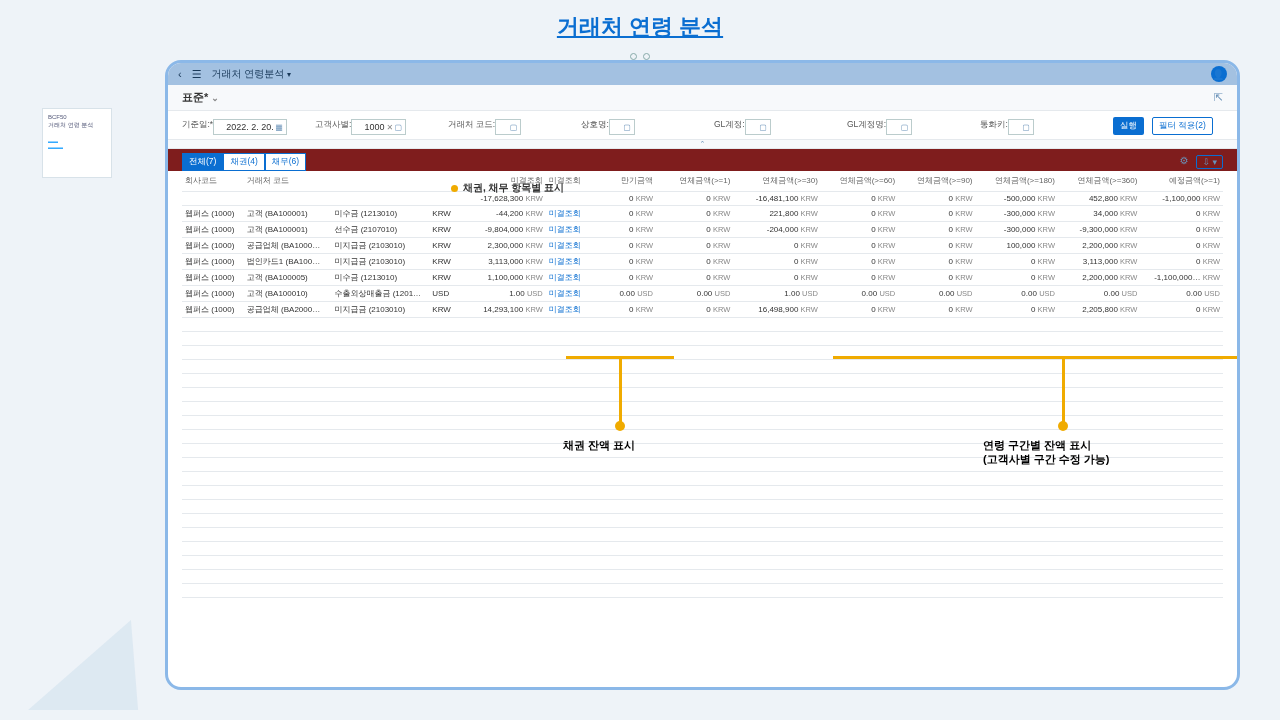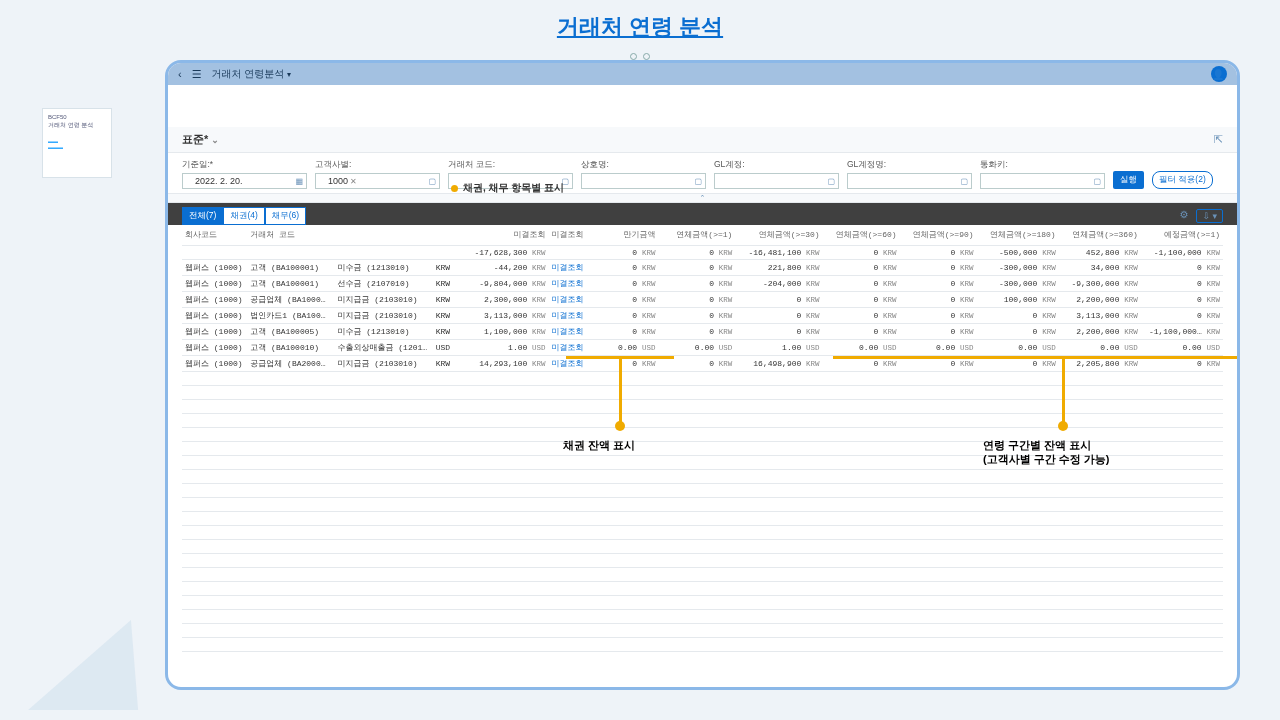--- a/index.html
+++ b/index.html
@@ -17,49 +17,49 @@
 .app-frame { position: absolute; left: 165px; top: 60px; width: 1075px; height: 630px; background: #fff; border: 3px solid #8bb8e8; border-radius: 16px; overflow: hidden; }
 
 .shell-header { height: 22px; background: #a3c1e1; display: flex; align-items: center; padding: 0 10px; justify-content: space-between; }
 .shell-left { display: flex; align-items: center; gap: 10px; font-size: 10px; color: #1a3a5a; }
 .shell-left .back-icon { font-size: 11px; }
 .shell-left .menu-icon { font-size: 11px; }
 .page-nav { font-size: 10px; color: #1a3a5a; }
 .page-nav .chev { font-size: 8px; }
 .user-badge { width: 16px; height: 16px; background: #0a6ed1; border-radius: 50%; color: #fff; display: flex; align-items: center; justify-content: center; font-size: 10px; }
 
-.variant-bar { height: 26px; background: #f7f9fb; display: flex; align-items: center; padding: 0 14px; justify-content: space-between; border-bottom: 1px solid #e5e9ed; margin-top: 42px; }
+.variant-bar { height: 26px; background: #f7f9fb; display: flex; align-items: center; padding: 0 14px; justify-content: space-between; border-bottom: 1px solid #e5e9ed; }
 .variant-label { font-size: 11px; color: #333; font-weight: bold; }
 .variant-label .chev { font-size: 9px; color: #888; margin-left: 3px; }
 .share-icon { font-size: 11px; color: #6a92b8; }
 
 .filter-bar { padding: 6px 14px 4px; background: #fff; font-size: 9px; color: #555; }
 .filter-row { display: flex; gap: 8px; align-items: flex-end; }
-.filter-field { display: flex; flex-direction: column; }
+.filter-field { display: flex; }
 .filter-field label { font-size: 8.5px; color: #555; margin-bottom: 2px; }
 .filter-input { border: 1px solid #bcc; height: 16px; display: flex; align-items: center; padding: 0 12px; font-size: 9px; color: #333; background: #fff; position: relative; }
 .filter-input .vh-icon { position: absolute; right: 3px; font-size: 8px; color: #6a92b8; }
 .filter-input .date-icon { position: absolute; right: 3px; font-size: 8px; color: #6a92b8; }
 .filter-input .clear-x { font-size: 8px; color: #888; margin-left: 2px; }
 .go-btn { background: #0a6ed1; color: #fff; border: none; font-size: 8.5px; padding: 3px 7px; border-radius: 2px; }
-.adapt-btn { background: #fff; color: #0a6ed1; border: 1px solid #0a6ed1; font-size: 8.5px; padding: 2px 6px; border-radius: 8px; }
+.adapt-btn { background: #fff; color: #0a6ed1; border: 1px solid #0a6ed1; font-size: 8.5px; padding: 2px 6px; border-radius: 2px; }
 
 .collapse-bar { height: 10px; background: #f7f9fb; text-align: center; font-size: 7px; color: #6a92b8; border-top: 1px solid #e5e9ed; border-bottom: 1px solid #e5e9ed; }
 
-.tab-row { display: flex; align-items: center; padding: 4px 14px 0; background: #404040; justify-content: space-between; gap: 32px; }
+.tab-row { display: flex; align-items: center; padding: 4px 14px 0; background: #7f1d1d; justify-content: space-between; gap: 32px; }
 .tabs { display: flex; }
 .tab { font-size: 8.5px; padding: 2px 6px; border: 1px solid #0a6ed1; color: #0a6ed1; background: #fff; }
 .tab.active { background: #0a6ed1; color: #fff; }
 .table-actions { display: flex; gap: 8px; font-size: 10px; color: #6a92b8; }
 .table-actions .export-btn { border: 1px solid #0a6ed1; padding: 1px 5px; border-radius: 2px; font-size: 9px; }
 
 .callout-tabs { position: absolute; left: 283px; top: 118px; font-size: 10px; font-weight: bold; color: #333; display: flex; align-items: center; }
 .callout-tabs .dot { width: 7px; height: 7px; background: #f0ab00; border-radius: 50%; margin-right: 5px; }
 
-.table-wrap { padding: 0 14px; overflow: hidden; font-family: Liberation Mono, monospace; }
+.table-wrap { padding: 0 14px; overflow: hidden; }
 table { border-collapse: collapse; width: 100%; font-size: 8px; }
 th, td { border-bottom: 1px solid #e5e9ed; padding: 2px 3px; text-align: left; white-space: nowrap; overflow: hidden; }
 th { color: #666; font-weight: normal; height: 20px; vertical-align: middle; }
 th.r, td.r { text-align: right; }
 td { height: 14px; color: #333; }
 .curr { color: #888; font-size: 7.5px; }
 .link { color: #0a6ed1; }
 tr.totals td { font-weight: normal; }
 
 .anno-line-1 { position: absolute; left: 398px; top: 293px; width: 108px; height: 3px; background: #f0ab00; }

